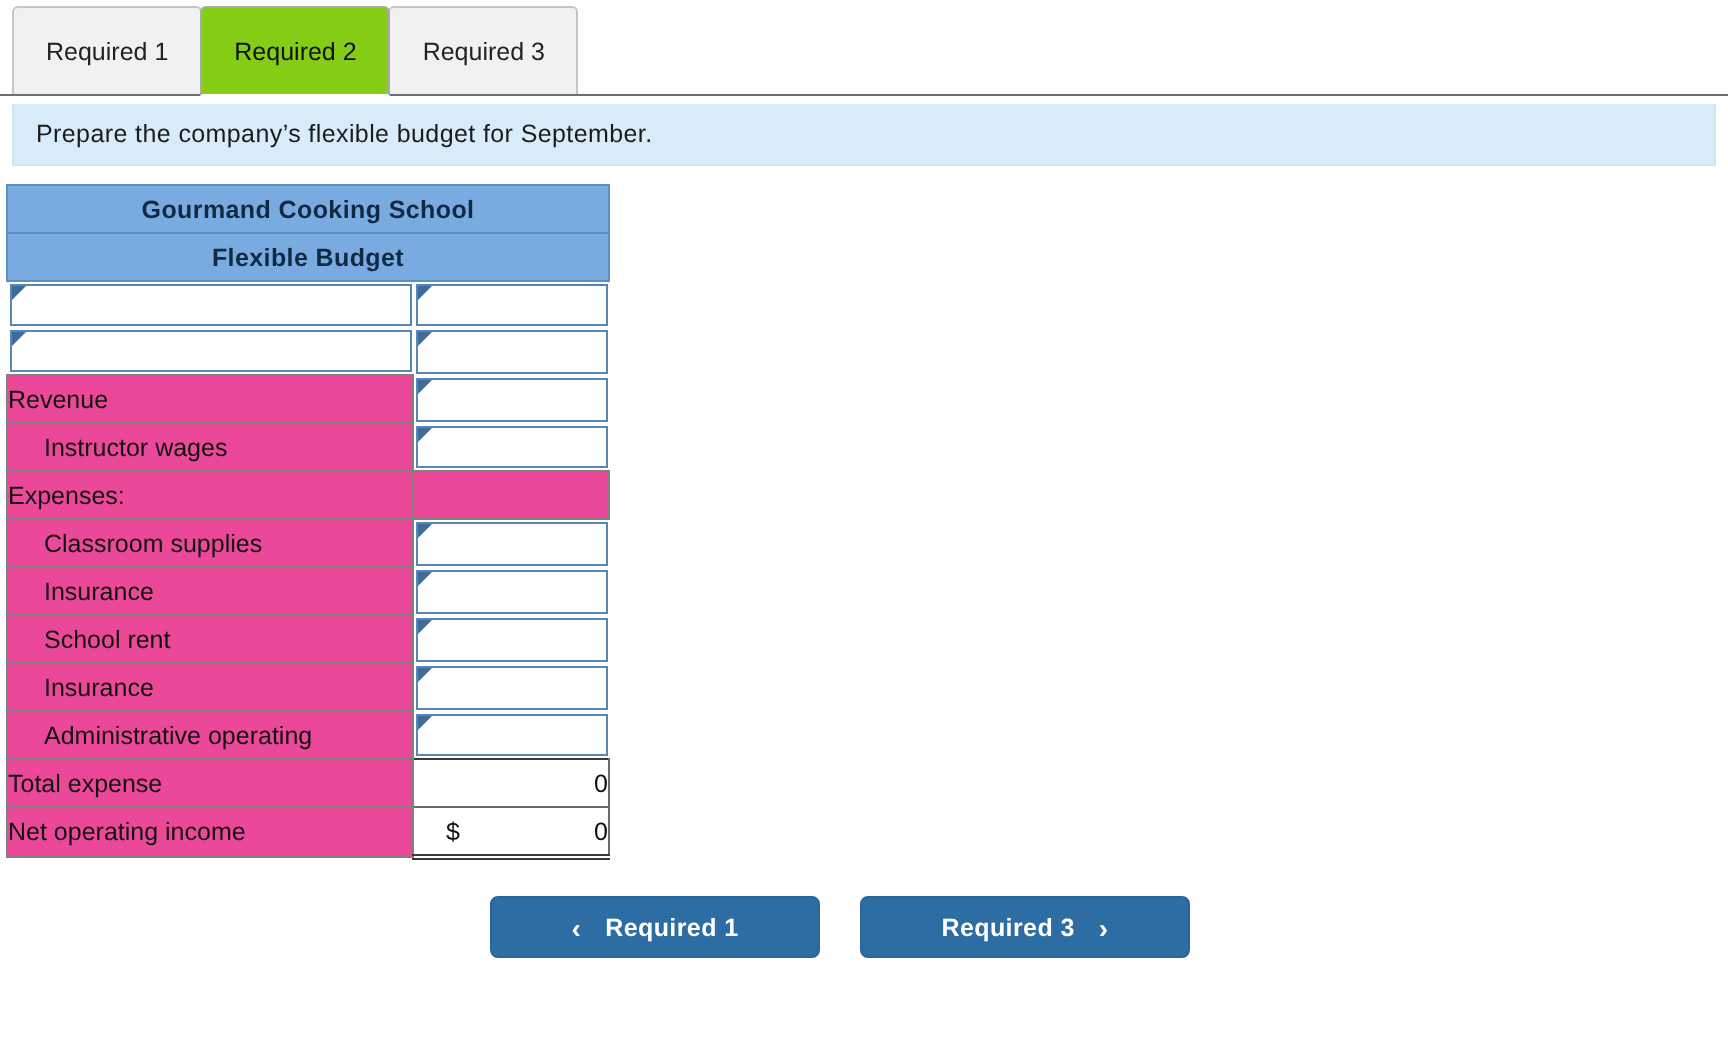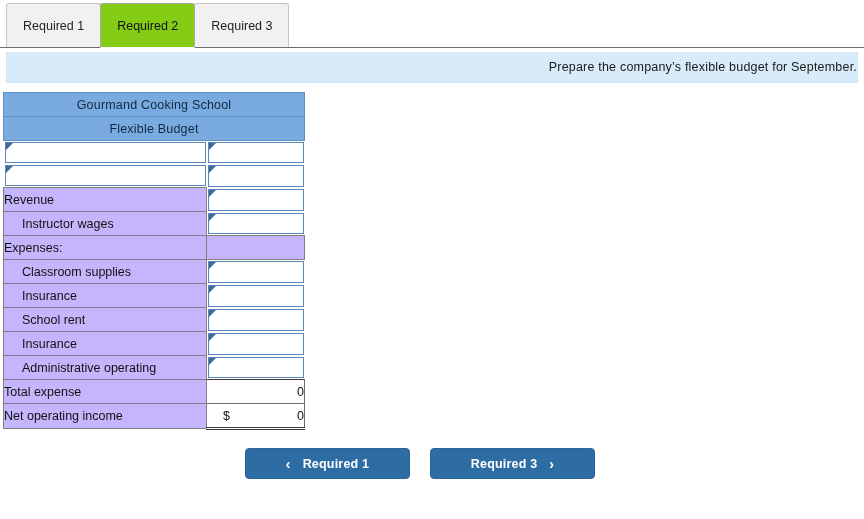--- a/index.html
+++ b/index.html
@@ -77,21 +77,20 @@
     box-sizing: border-box;
     background: #d8ebf8;
     border: 1px solid #cfe4f3;
     border-top: none;
     display: flex;
     align-items: center;
     padding-left: 11px;
     font-size: 12.5px;
     color: #1b1b1b;
     letter-spacing: 0.2px;
-    justify-content: flex-end;
   }
 
   
   .sheet {
     position: absolute;
     left: 3px;
     top: 92px;
     width: 301px;
     border-collapse: collapse;
     table-layout: fixed;
@@ -101,30 +100,30 @@
     vertical-align: middle;
   }
   .col-label { width: 203px; }
   .col-value { width: 98px; }
 
   .title-cell {
     height: 23px;
     background: #7aabe0;
     border: 1px solid #5e8fc4;
     color: #102a43;
-    font-weight: normal;
+    font-weight: bold;
     font-size: 12.5px;
     text-align: center;
     letter-spacing: 0.2px;
   }
 
   .label-cell {
     height: 23px;
     border: 1px solid #808080;
-    background: #c4b5fd;
+    background: #ec4899;
     padding-left: 4px;
     font-size: 12.5px;
     color: #111;
     white-space: nowrap;
   }
   .label-cell.indent { padding-left: 18px; }
 
   
   .input-cell {
     height: 23px;

